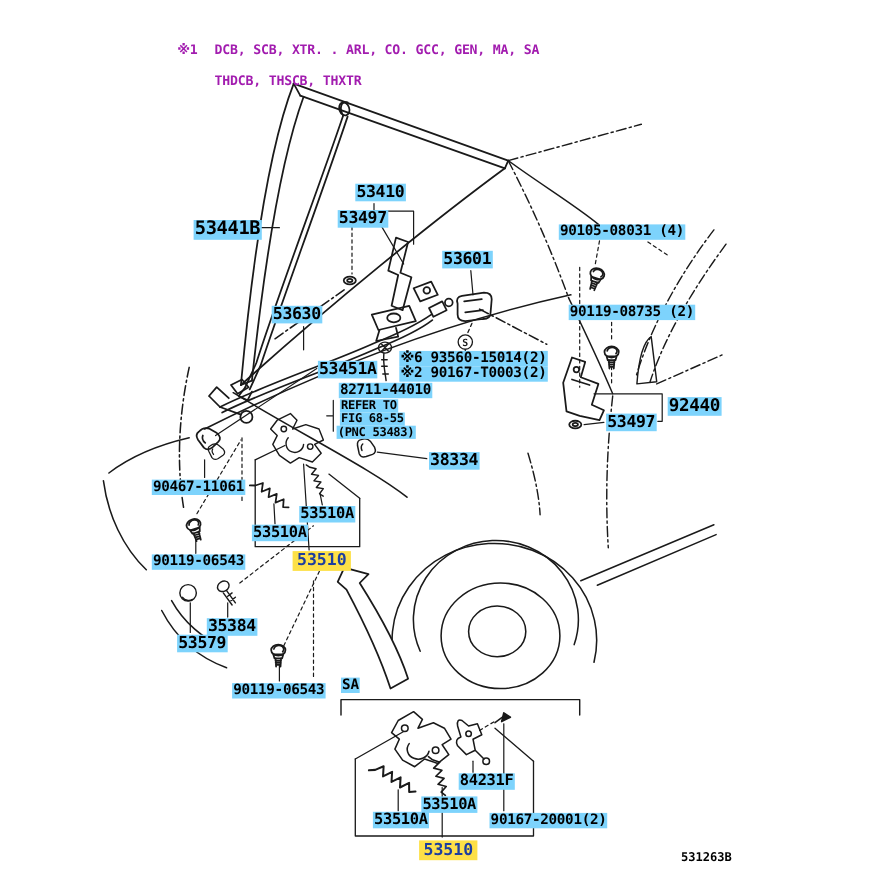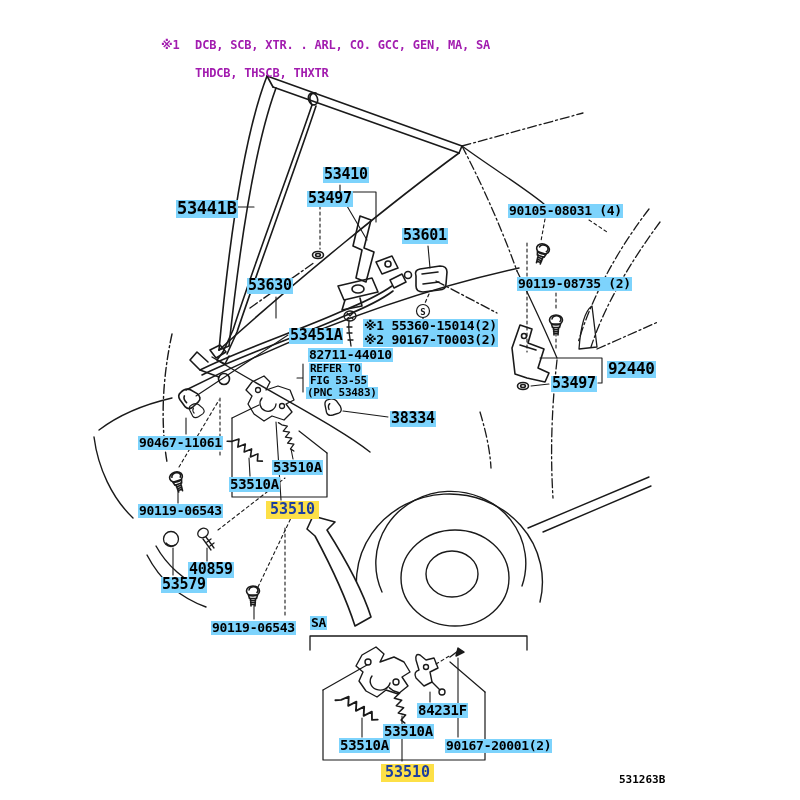--- a/index.html
+++ b/index.html
@@ -246,35 +246,35 @@
 
   <div id="labels">
       <div class="plabel" style="left: 176px; top: 200px; font-size: 17px;">53441B</div>
       <div class="plabel" style="left: 323px; top: 167px; font-size: 15px;">53410</div>
       <div class="plabel" style="left: 307px; top: 191px; font-size: 15px;">53497</div>
       <div class="plabel" style="left: 402px; top: 228px; font-size: 15px;">53601</div>
       <div class="plabel" style="left: 508px; top: 204px; font-size: 13px;">90105-08031 (4)</div>
       <div class="plabel" style="left: 517px; top: 277px; font-size: 13px;">90119-08735 (2)</div>
       <div class="plabel" style="left: 247px; top: 278px; font-size: 15px;">53630</div>
       <div class="plabel" style="left: 289px; top: 328px; font-size: 15px;">53451A</div>
-      <div class="plabel" style="left: 363px; top: 319px; font-size: 13px;">※1 55360-15014(2)</div>
+      <div class="plabel" style="left: 363px; top: 319px; font-size: 13px;">※6 93560-15014(2)</div>
       <div class="plabel" style="left: 363px; top: 333px; font-size: 13px;">※2 90167-T0003(2)</div>
       <div class="plabel" style="left: 308px; top: 348px; font-size: 13px;">82711-44010</div>
       <div class="plabel" style="left: 309px; top: 363px; font-size: 11px;">REFER TO</div>
-      <div class="plabel" style="left: 309px; top: 375px; font-size: 11px;">FIG 53-55</div>
+      <div class="plabel" style="left: 309px; top: 375px; font-size: 11px;">FIG 68-55</div>
       <div class="plabel" style="left: 306px; top: 387px; font-size: 11px;">(PNC 53483)</div>
       <div class="plabel" style="left: 607px; top: 361px; font-size: 16px;">92440</div>
       <div class="plabel" style="left: 551px; top: 376px; font-size: 15px;">53497</div>
       <div class="plabel" style="left: 390px; top: 411px; font-size: 15px;">38334</div>
       <div class="plabel" style="left: 138px; top: 436px; font-size: 13px;">90467-11061</div>
       <div class="plabel" style="left: 272px; top: 460px; font-size: 14px;">53510A</div>
       <div class="plabel" style="left: 229px; top: 477px; font-size: 14px;">53510A</div>
       <div class="plabel hl" style="left: 266px; top: 501px; font-size: 15px;">53510</div>
       <div class="plabel" style="left: 138px; top: 504px; font-size: 13px;">90119-06543</div>
-      <div class="plabel" style="left: 188px; top: 562px; font-size: 15px;">40859</div>
+      <div class="plabel" style="left: 188px; top: 562px; font-size: 15px;">35384</div>
       <div class="plabel" style="left: 161px; top: 577px; font-size: 15px;">53579</div>
       <div class="plabel" style="left: 211px; top: 621px; font-size: 13px;">90119-06543</div>
       <div class="plabel" style="left: 310px; top: 616px; font-size: 13px;">SA</div>
       <div class="plabel" style="left: 417px; top: 703px; font-size: 14px;">84231F</div>
       <div class="plabel" style="left: 383px; top: 724px; font-size: 14px;">53510A</div>
       <div class="plabel" style="left: 339px; top: 738px; font-size: 14px;">53510A</div>
       <div class="plabel" style="left: 445px; top: 739px; font-size: 13px;">90167-20001(2)</div>
       <div class="plabel hl" style="left: 381px; top: 764px; font-size: 15px;">53510</div>
     </div>
 

